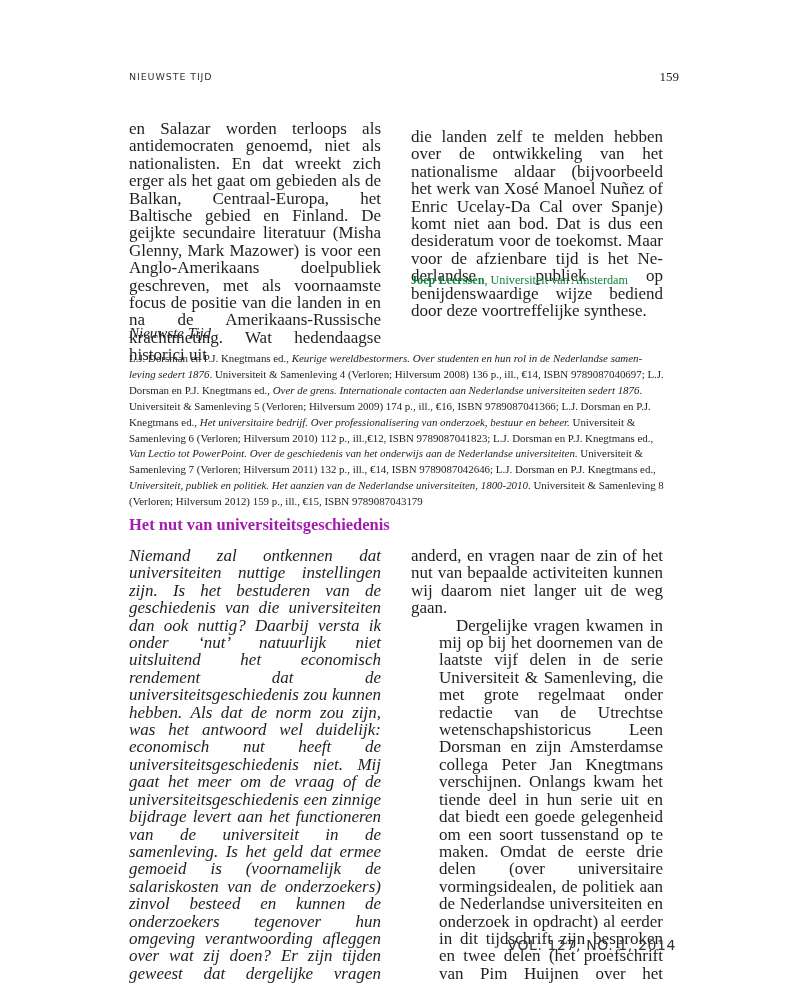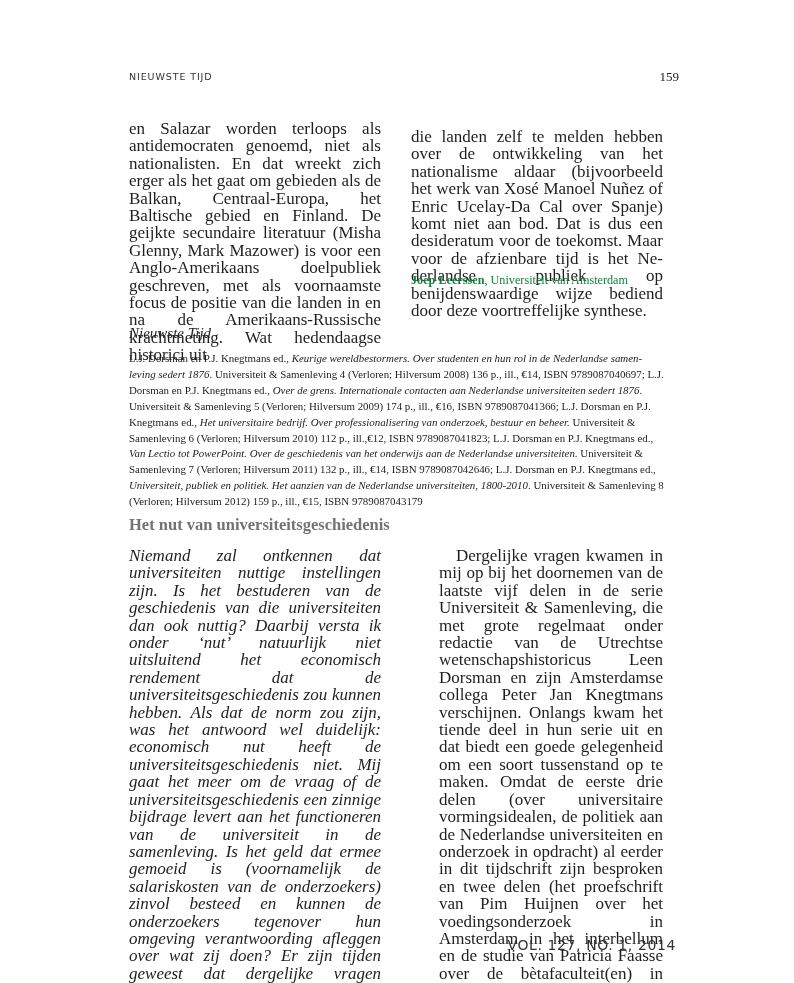--- a/index.html
+++ b/index.html
@@ -75,21 +75,21 @@
     text-align: left;
   }
   .biblio i { font-style: italic; }
   .article-title {
     position: absolute;
     left: 129px;
     top: 515px;
     font-family: "Liberation Serif", "DejaVu Serif", serif;
     font-weight: bold;
     font-size: 16.5px;
-    color: #737373;
+    color: #a21caf;
   }
   .col-bottom-left { left: 129px; top: 547px; width: 252px; font-style: italic; }
   .col-bottom-right { left: 411px; top: 547px; width: 252px; }
   .footer {
     position: absolute;
     right: 118px;
     top: 937px;
     font-family: "DejaVu Sans", "Liberation Sans", sans-serif;
     font-size: 14px;
     letter-spacing: 0.6px;
@@ -118,16 +118,17 @@
 <div class="biblio">
   <span><span>L.J. Dorsman en P.J. Knegtmans ed., </span><i>Keurige wereldbestormers. Over studenten en hun rol in de Nederlandse samen­leving sedert 1876</i><span>. Universiteit &amp; Samenleving 4 (Verloren; Hilversum 2008) 136 p., ill., €14, ISBN 9789087040697; </span></span><span><span>L.J. Dorsman en P.J. Knegtmans ed., </span><i>Over de grens. Internationale contacten aan Nederlandse universiteiten sedert 1876</i><span>. Universiteit &amp; Samenleving 5 (Verloren; Hilversum 2009) 174 p., ill., €16, ISBN 9789087041366; </span></span><span><span>L.J. Dorsman en P.J. Knegtmans ed., </span><i>Het universitaire bedrijf. Over professionalisering van onderzoek, bestuur en beheer.</i><span> Universiteit &amp; Samenleving 6 (Verloren; Hilversum 2010) 112 p., ill.,€12, ISBN 9789087041823; </span></span><span><span>L.J. Dorsman en P.J. Knegtmans ed., </span><i>Van Lectio tot PowerPoint. Over de geschiedenis van het onderwijs aan de Nederlandse universiteiten</i><span>. Universiteit &amp; Samenleving 7 (Verloren; Hilversum 2011) 132 p., ill., €14, ISBN 9789087042646; </span></span><span><span>L.J. Dorsman en P.J. Knegtmans ed., </span><i>Universiteit, publiek en politiek. Het aanzien van de Nederlandse universiteiten, 1800-2010</i><span>. Universiteit &amp; Samen­leving 8 (Verloren; Hilversum 2012) 159 p., ill., €15, ISBN 9789087043179</span></span>
 </div>
 
 <div class="article-title">Het nut van universiteitsgeschiedenis</div>
 
 <div class="col col-bottom-left">
   <p>Niemand zal ontkennen dat universiteiten nut­tige instellingen zijn. Is het bestuderen van de geschiedenis van die universiteiten dan ook nuttig? Daarbij versta ik onder ‘nut’ natuurlijk niet uitsluitend het economisch rendement dat de universiteitsgeschiedenis zou kunnen hebben. Als dat de norm zou zijn, was het ant­woord wel duidelijk: economisch nut heeft de universiteitsgeschiedenis niet. Mij gaat het meer om de vraag of de universiteitsgeschie­denis een zinnige bijdrage levert aan het func­tioneren van de universiteit in de samenleving. Is het geld dat ermee gemoeid is (voornamelijk de salariskosten van de onderzoekers) zinvol besteed en kunnen de onderzoekers tegenover hun omgeving verantwoording afleggen over wat zij doen? Er zijn tijden geweest dat derge­lijke vragen nauwelijks werden gesteld, maar de context waarbinnen de geesteswetenschap­pen zich staande moeten zien te houden is door politieke en economische ontwikkelingen ver­</p>
 </div>
 <div class="col col-bottom-right">
+  <p>anderd, en vragen naar de zin of het nut van bepaalde activiteiten kunnen wij daarom niet langer uit de weg gaan.</p>
   <p class="indent">Dergelijke vragen kwamen in mij op bij het doornemen van de laatste vijf delen in de se­rie Universiteit &amp; Samenleving, die met grote regelmaat onder redactie van de Utrechtse wetenschapshistoricus Leen Dorsman en zijn Amsterdamse collega Peter Jan Knegtmans verschijnen. Onlangs kwam het tiende deel in hun serie uit en dat biedt een goede gelegen­heid om een soort tussenstand op te maken. Omdat de eerste drie delen (over universitaire vormingsidealen, de politiek aan de Nederland­se universiteiten en onderzoek in opdracht) al eerder in dit tijdschrift zijn besproken en twee delen (het proefschrift van Pim Huijnen over het voedingsonderzoek in Amsterdam in het interbellum en de studie van Patricia Faasse over de bètafaculteit(en) in Utrecht sinds 1815) wat buiten het normale patroon van de serie</p>
 </div>
 
 <div class="footer">VOL. 127, NO. 1, 2014</div>
 
 </body></html>

